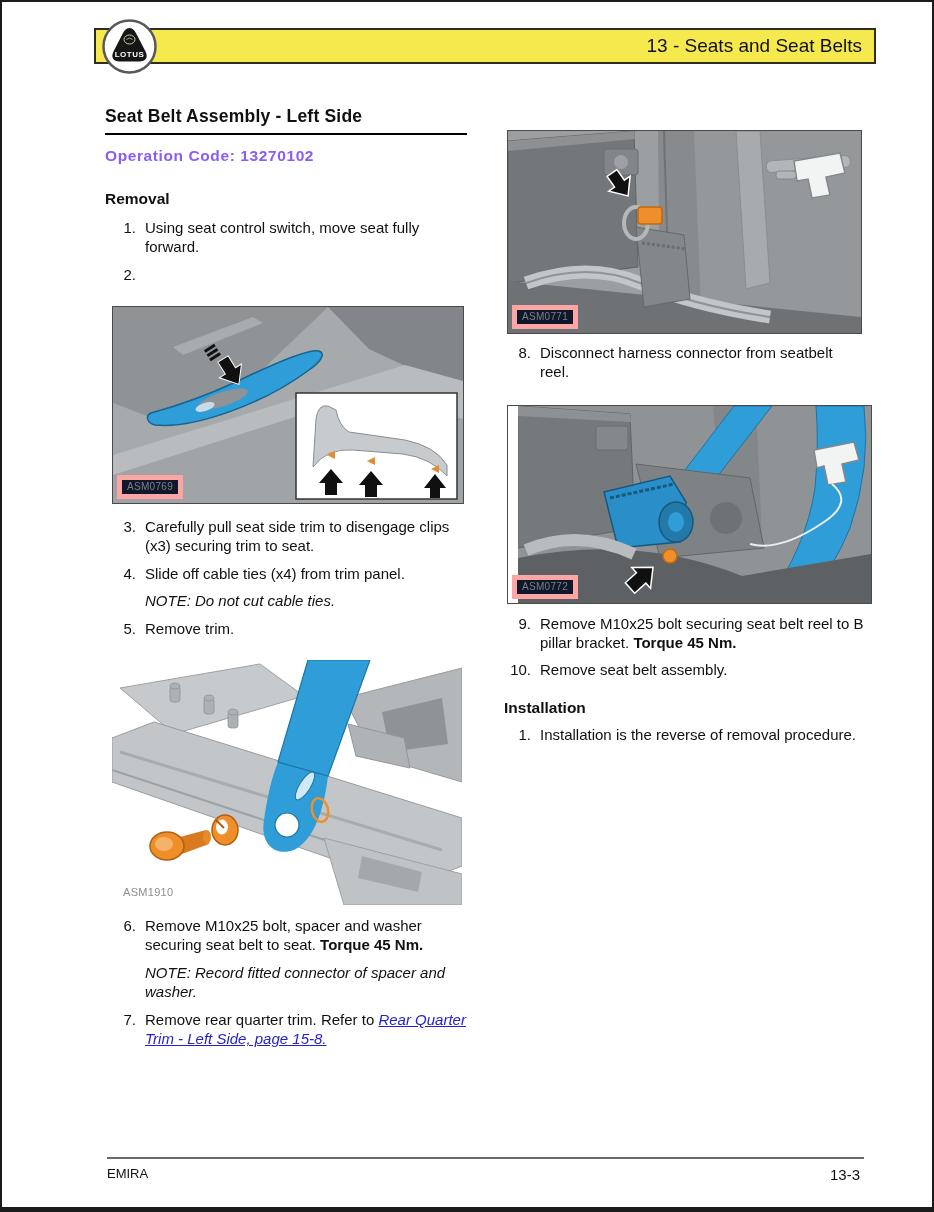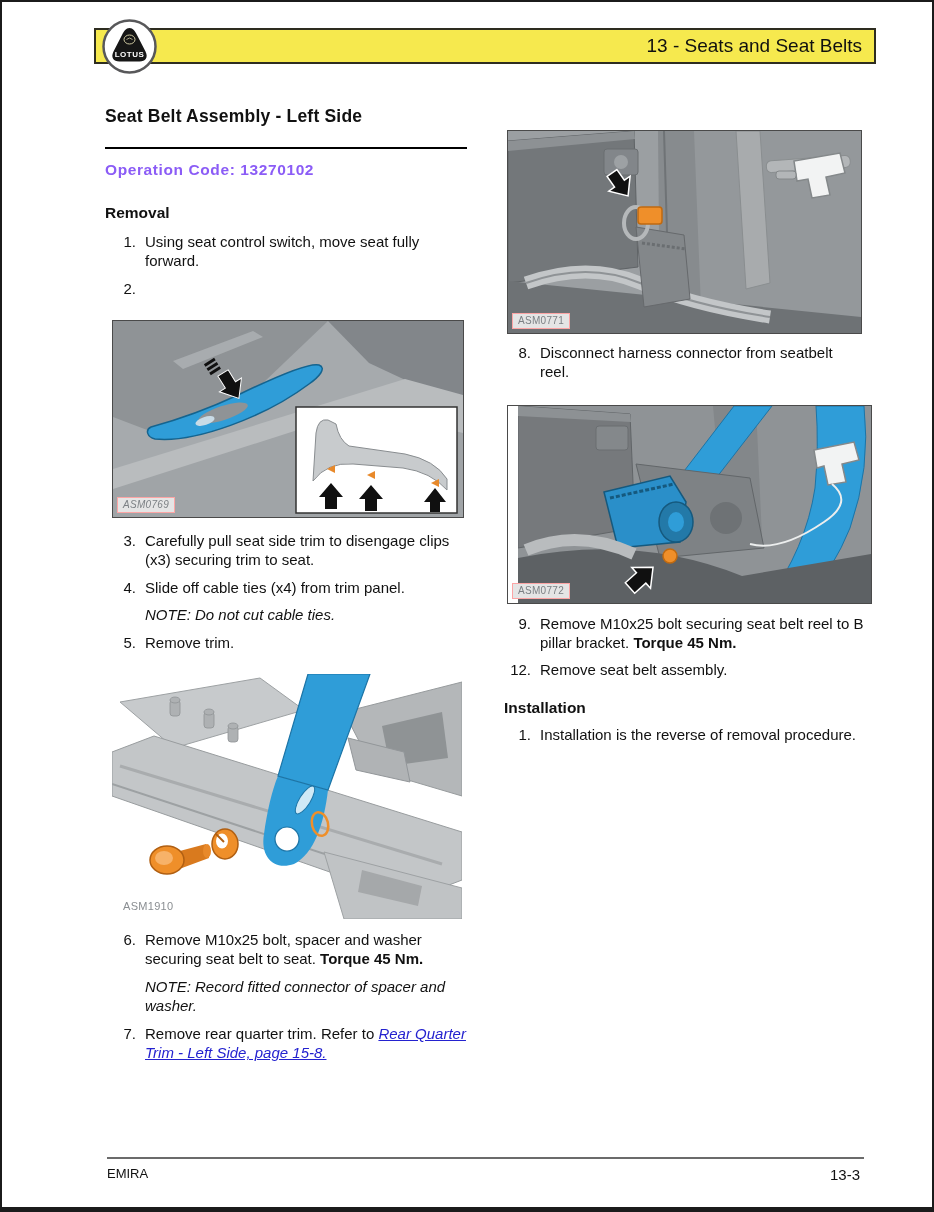--- a/index.html
+++ b/index.html
@@ -14,39 +14,39 @@
     background:#f6e94e;border:2px solid #2e2d20;box-sizing:border-box;
     display:flex;align-items:center;justify-content:flex-end;padding-right:12px;
     font-size:19px;color:#101010;
   }
   .logo{position:absolute;left:99px;top:16px;width:57px;height:57px;}
   
   .col-left{position:absolute;left:103px;top:0;width:362px;}
   .col-right{position:absolute;left:502px;top:0;width:360px;}
   .section-title{
     margin:104px 0 0;font-size:17.5px;font-weight:bold;letter-spacing:.2px;
-    border-bottom:2px solid #000;padding-bottom:20px;
+    border-bottom:2px solid #000;padding-bottom:6px;
   }
   .opcode{margin-top:12px;font-size:15.5px;font-weight:bold;color:#8b5cf6;letter-spacing:.6px;}
   .heading{margin:25px 0 0;font-size:15.5px;font-weight:bold;}
   .heading--inst{margin-top:20px;}
   
   .step{display:flex;font-size:15px;line-height:19px;}
   .step .num{flex:0 0 40px;text-align:right;padding-right:9px;box-sizing:border-box;}
   .col-right .step .num{flex-basis:36px;}
   .step .txt{flex:1;}
   .note{margin-left:40px;font-style:italic;font-size:15px;line-height:19px;}
   a.xref{color:#2422cf;font-style:italic;text-decoration:underline;cursor:pointer;}
   .b{font-weight:bold;}
   
   .figure{position:relative;border:1px solid #4a4a4a;box-sizing:content-box;}
   .figure--plain{border:none;}
   .figure svg{display:block;width:100%;height:100%;}
   .fig-label{
-    position:absolute;left:4px;bottom:4px;background:#e5e5e5;border:1px solid #fca5a5;
+    position:absolute;left:4px;bottom:4px;background:#0f172a;border:5px solid #fca5a5;
     color:#7c8084;font-size:10px;line-height:12px;padding:1px 5px;letter-spacing:.3px;
   }
   .fig-label--plain{border:none;background:transparent;color:#8a8e92;font-size:11px;left:6px;bottom:6px;}
   
   .footer-rule{position:absolute;left:105px;width:757px;top:1155px;border-top:2px solid #6b6b6b;}
   .footer-model{position:absolute;left:105px;top:1164px;font-size:13px;}
   .footer-page{position:absolute;right:72px;top:1164px;font-size:15px;}
 </style>
 </head>
 <body>
@@ -75,21 +75,21 @@
 
     <div class="step" style="margin-top:10px">
       <span class="num">1.</span>
       <div class="txt">Using seat control switch, move seat fully forward.</div>
     </div>
 
     <div class="step" style="margin-top:9px">
       <span class="num">2.</span>
     </div>
 
-    <div class="figure" style="margin:22px 12px 0 7px;width:350px;height:196px;font-style:italic;">
+    <div class="figure" style="margin:22px 12px 0 7px;width:350px;height:196px;">
       <svg viewBox="0 0 350 196" preserveAspectRatio="none">
         <rect width="350" height="196" fill="#a6aaad"></rect>
         <path d="M0,0 L215,0 L150,62 L42,112 L0,96 Z" fill="#8f9396"></path>
         <path d="M215,0 L350,0 L350,86 L256,42 Z" fill="#82868a"></path>
         <path d="M0,196 L0,148 L292,58 L350,74 L350,196 Z" fill="#b9bcbe"></path>
         <path d="M0,168 L250,88 L350,112 L350,196 L0,196 Z" fill="#a0a4a7"></path>
         <path d="M60,40 L140,10 L150,16 L70,48 Z" fill="#c2c5c7" opacity="0.5"></path>
         <path d="M38,106 C60,100 95,88 125,74 C160,57 196,41 206,44 C214,47 206,56 196,63 C152,96 82,122 42,118 C34,116 32,109 38,106 Z" fill="#2f9dd8" stroke="#15648f" stroke-width="1.5"></path>
         <ellipse cx="110" cy="92" rx="26" ry="7" fill="#8f9396" transform="rotate(-18 110 92)"></ellipse>
         <ellipse cx="92" cy="100" rx="10" ry="4" fill="#c9dbe6" transform="rotate(-18 92 100)"></ellipse>
@@ -265,21 +265,21 @@
       </svg>
       <span class="fig-label">ASM0772</span>
     </div>
 
     <div class="step" style="margin-top:10px">
       <span class="num">9.</span>
       <div class="txt"><span>Remove M10x25 bolt securing seat belt reel to B pillar bracket. </span><span class="b">Torque 45 Nm.</span></div>
     </div>
 
     <div class="step" style="margin-top:8px">
-      <span class="num">12.</span>
+      <span class="num">10.</span>
       <div class="txt">Remove seat belt assembly.</div>
     </div>
 
     <h2 class="heading heading--inst">Installation</h2>
 
     <div class="step" style="margin-top:8px">
       <span class="num">1.</span>
       <div class="txt">Installation is the reverse of removal procedure.</div>
     </div>
 

